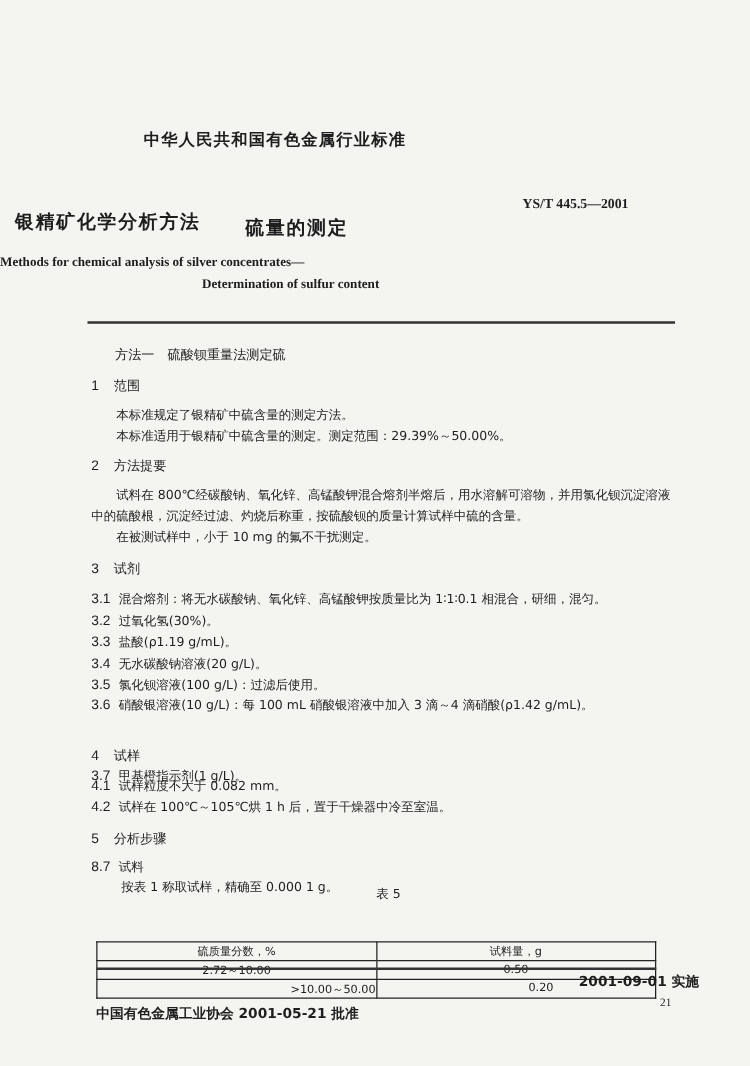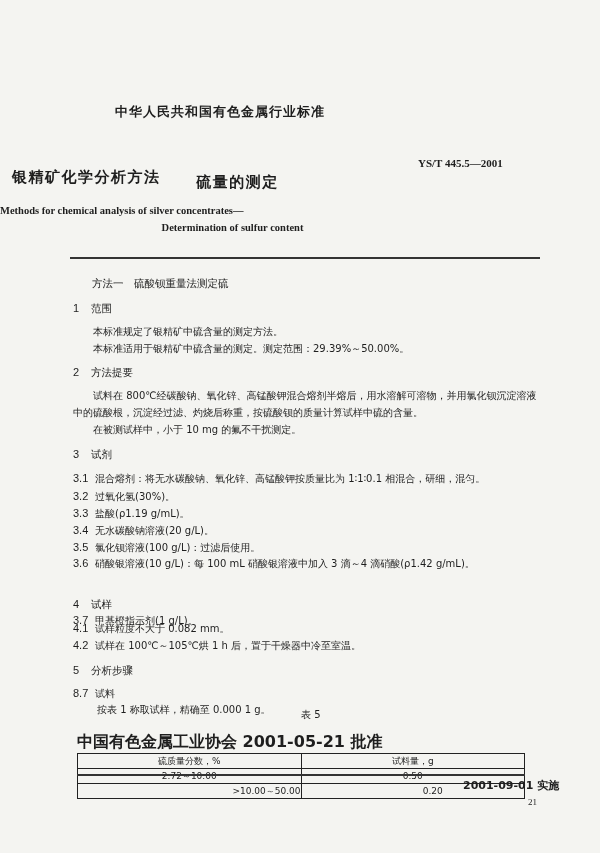--- a/index.html
+++ b/index.html
@@ -16,21 +16,21 @@
   .en2 { left: 0; width: 465px; top: 222px; text-align: center; font-family: "Liberation Serif", serif; font-weight: bold; font-size: 10.5px; }
   .hr-top { left: 70px; top: 257px; width: 470px; height: 1.5px; background: #333; }
   .txt { font-size: 10px; font-family: "DejaVu Sans", sans-serif; }
   .hd { font-size: 10.5px; font-family: "DejaVu Sans", sans-serif; font-weight: normal; }
   .num { font-family: "Liberation Sans", sans-serif; font-size: 11px; font-weight: normal; display: inline-block; width: 22px; }
   .num-sec { font-family: "Liberation Sans", sans-serif; font-size: 11px; display: inline-block; width: 18px; }
   table.t1 { position: absolute; left: 77px; top: 721px; width: 448px; border-collapse: collapse; font-size: 9px; font-family: "DejaVu Sans", sans-serif; }
   table.t1 td, table.t1 th { border: 1px solid #222; height: 14px; padding: 0; font-weight: normal; }
   table.t1 { border: 1.5px solid #222; margin-top: 32px; }
   .hr-bot { left: 77px; top: 774px; width: 448px; height: 1.5px; background: #333; }
-  .foot-l { left: 77px; top: 732px; font-family: "DejaVu Sans", sans-serif; font-weight: bold; font-size: 16px; }
+  .foot-l { left: 77px; top: 803px; font-family: "DejaVu Sans", sans-serif; font-weight: bold; font-size: 11px; }
   .foot-r { left: 463px; top: 778px; font-family: "DejaVu Sans", sans-serif; font-weight: bold; font-size: 11px; }
   .pgnum { left: 528px; top: 797px; font-family: "Liberation Serif", serif; font-size: 9px; }
 </style>
 </head>
 <body>
 
 <div class="abs org">中华人民共和国有色金属行业标准</div>
 <div class="abs title1">银精矿化学分析方法</div>
 <div class="abs title2">硫量的测定</div>
 <div class="abs code">YS/T 445.5—2001</div>

